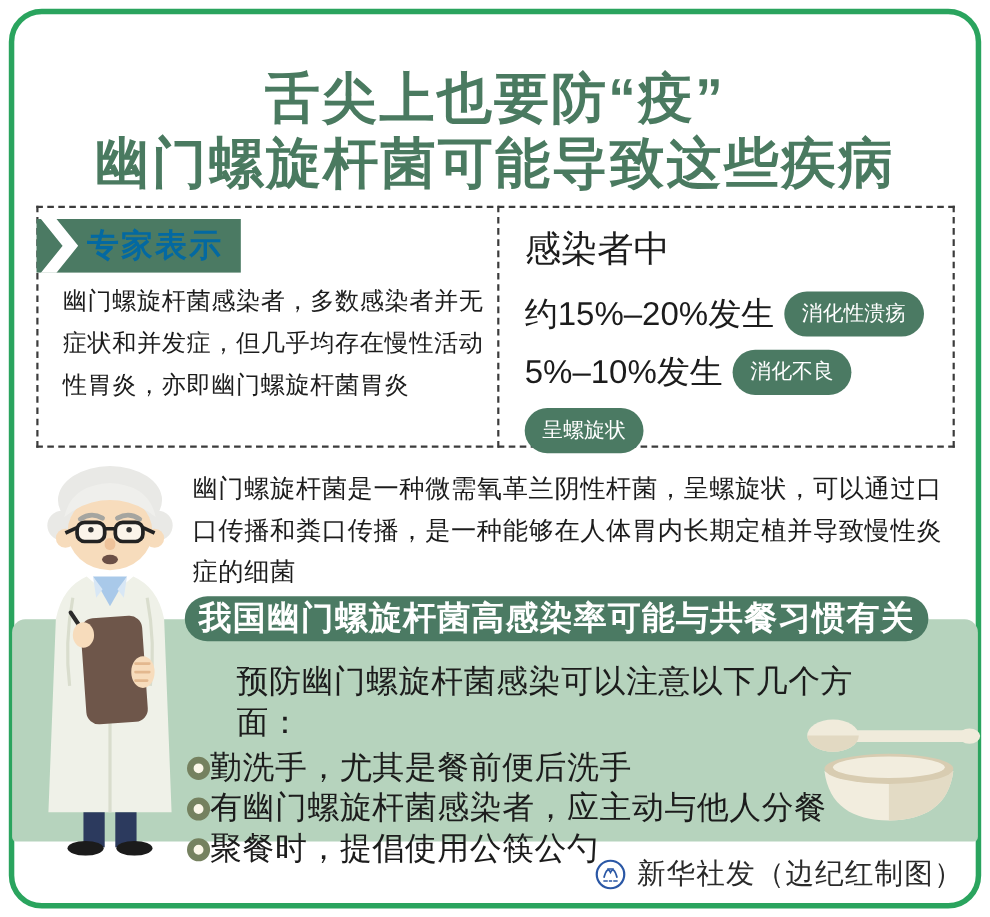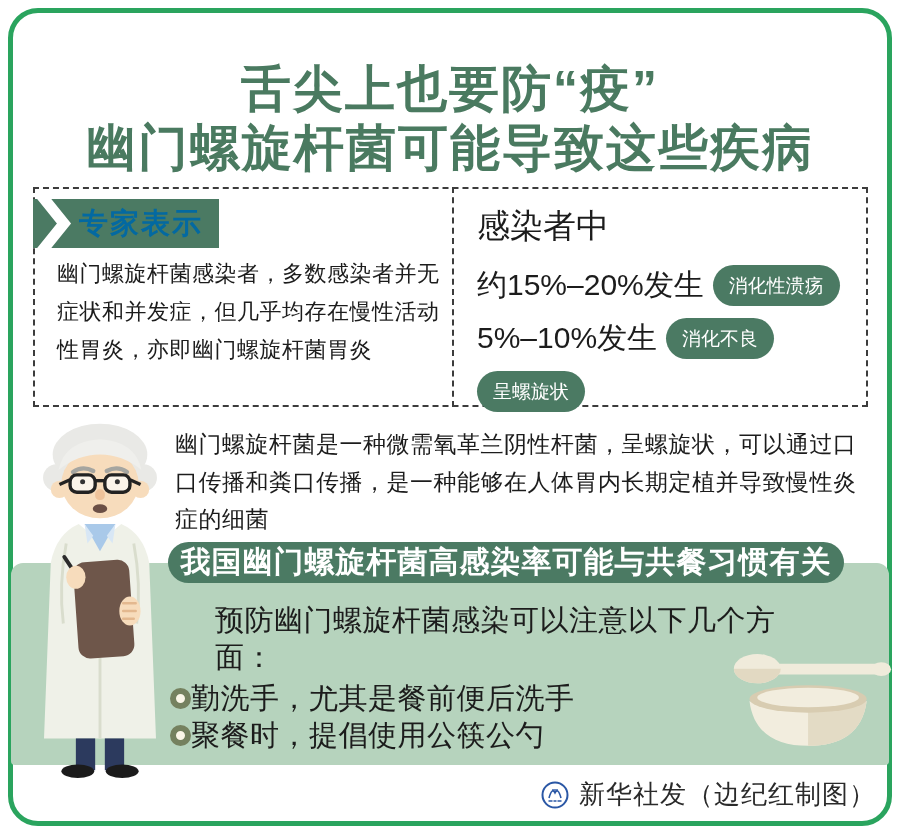--- a/index.html
+++ b/index.html
@@ -151,20 +151,24 @@
 <div class="banner">我国幽门螺旋杆菌高感染率可能与共餐习惯有关</div>
 
 <div class="prevention">
   <div class="prevention-heading">预防幽门螺旋杆菌感染可以注意以下几个方面：</div>
   <div class="prevention-item">
     <span class="bullet-ring"></span>
     <span>勤洗手，尤其是餐前便后洗手</span>
   </div>
   <div class="prevention-item">
     <span class="bullet-ring"></span>
+    <span>有幽门螺旋杆菌感染者，应主动与他人分餐</span>
+  </div>
+  <div class="prevention-item">
+    <span class="bullet-ring"></span>
     <span>聚餐时，提倡使用公筷公勺</span>
   </div>
 </div>
 
 <div class="doctor">
   <svg width="150" height="362" viewBox="0 0 150 375">
 
     <ellipse cx="75" cy="40" rx="49" ry="32" fill="#e9e9e6"></ellipse>
     <circle cx="30" cy="64" r="14" fill="#e9e9e6"></circle>
     <circle cx="120" cy="64" r="14" fill="#e9e9e6"></circle>

